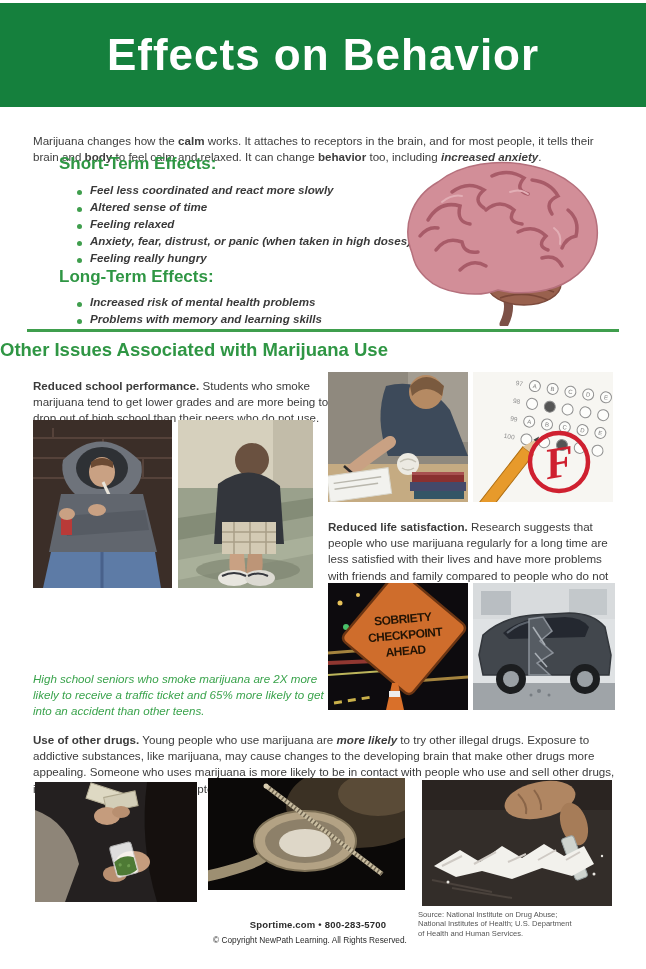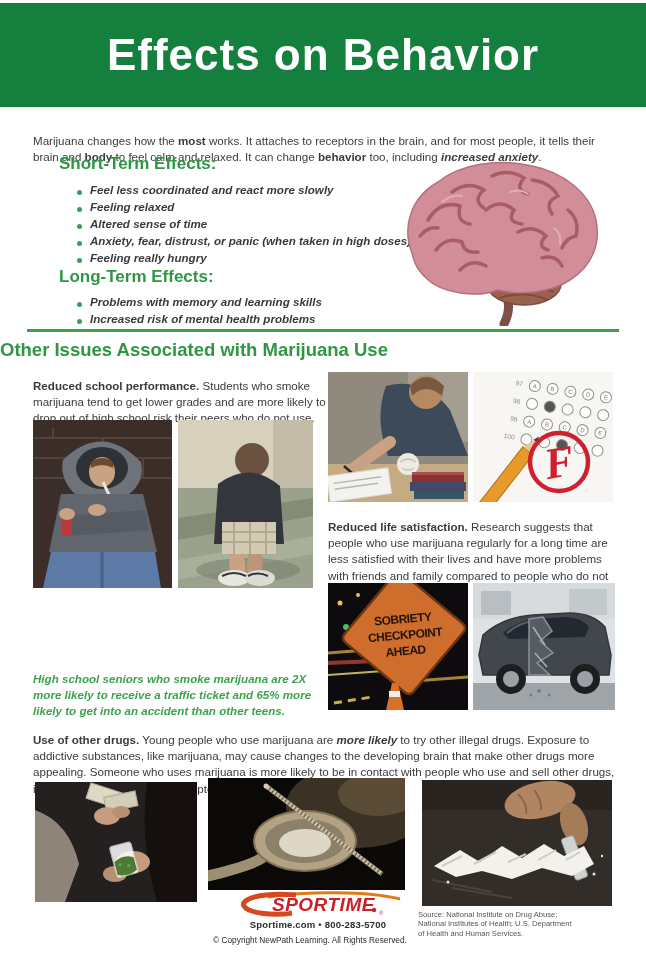--- a/index.html
+++ b/index.html
@@ -28,76 +28,76 @@
   .ph svg{display:block;}
 
   .divider{position:absolute;left:27px;top:329px;width:592px;height:3px;background:#3f9e4d;}
   #other-h{position:absolute;left:0;top:339px;width:646px;color:#2f9644;
            font-weight:bold;font-size:18.5px;margin:0;}
 
   .tblock{position:absolute;font-size:11.6px;line-height:16.4px;color:#3b3b3b;}
   #school{left:33px;top:366px;width:296px;}
   #life{left:328px;top:507px;width:290px;}
   #driving{left:33px;top:599px;width:297px;}
-  #callout{left:33px;top:659px;width:297px;color:#3aa34c;font-weight:bold;font-style:italic;}
+  #callout{left:33px;top:659px;width:297px;color:#3aa34c;font-weight:normal;font-style:italic;}
   #drugs{left:33px;top:720px;width:582px;}
   .lead{font-weight:bold;}
 
   .logo{position:absolute;left:238px;top:890px;}
   .contact{position:absolute;left:198px;top:919px;width:240px;text-align:center;
            font-size:9.5px;font-weight:bold;color:#2b2b2b;letter-spacing:.2px;}
   .copyright{position:absolute;left:150px;top:935px;width:320px;text-align:center;
              font-size:8.3px;color:#2b2b2b;}
   .source{position:absolute;left:418px;top:910px;width:204px;text-align:left;
           font-size:7.6px;line-height:9.4px;color:#555;}
 </style>
 </head>
 <body>
 
 <div class="page">
 
   <div class="banner">
     <h1>Effects on Behavior</h1>
   </div>
 
-  <p class="intro"><span>Marijuana changes how the </span><span class="b">most</span><span> works. It attaches to receptors in the brain, and for most people, it tells their brain and </span><span class="b">body</span><span> to feel calm and relaxed. It can change </span><span class="b">behavior</span><span> too, including </span><span class="b i">increased anxiety</span><span>.</span></p>
+  <p class="intro"><span>Marijuana changes how the </span><span class="b">calm</span><span> works. It attaches to receptors in the brain, and for most people, it tells their brain and </span><span class="b">body</span><span> to feel calm and relaxed. It can change </span><span class="b">behavior</span><span> too, including </span><span class="b i">increased anxiety</span><span>.</span></p>
 
   <h2 class="h-green" id="short-h">Short-Term Effects:</h2>
   <ul class="effects" id="short-list">
     <li class="fx-item">
         <span class="dot"></span>
         <span class="fx-text">Feel less coordinated and react more slowly</span>
       </li>
     <li class="fx-item">
         <span class="dot"></span>
+        <span class="fx-text">Altered sense of time</span>
+      </li>
+    <li class="fx-item">
+        <span class="dot"></span>
         <span class="fx-text">Feeling relaxed</span>
-      </li>
-    <li class="fx-item">
-        <span class="dot"></span>
-        <span class="fx-text">Altered sense of time</span>
       </li>
     <li class="fx-item">
         <span class="dot"></span>
         <span class="fx-text">Anxiety, fear, distrust, or panic (when taken in high doses)</span>
       </li>
     <li class="fx-item">
         <span class="dot"></span>
         <span class="fx-text">Feeling really hungry</span>
       </li>
   </ul>
 
   <h2 class="h-green" id="long-h">Long-Term Effects:</h2>
   <ul class="effects" id="long-list">
     <li class="fx-item">
         <span class="dot"></span>
+        <span class="fx-text">Increased risk of mental health problems</span>
+      </li>
+    <li class="fx-item">
+        <span class="dot"></span>
         <span class="fx-text">Problems with memory and learning skills</span>
-      </li>
-    <li class="fx-item">
-        <span class="dot"></span>
-        <span class="fx-text">Increased risk of mental health problems</span>
       </li>
   </ul>
 
   <div class="ph" style="left:394px;top:158px">
     <svg width="212" height="168" viewBox="0 0 212 168">
       <path d="M112,136 Q118,150 110,166" stroke="#7d5147" stroke-width="9" fill="none" stroke-linecap="round"></path>
       <ellipse cx="130" cy="126" rx="37" ry="21" fill="#99614e" stroke="#7c4a3c" stroke-width="1.5"></ellipse>
       <path d="M100,116 Q130,106 160,118 M98,124 Q130,114 162,126 M100,132 Q130,122 160,134 M106,140 Q130,132 154,142" stroke="#7a4738" stroke-width="1.8" fill="none"></path>
       <path d="M18,95 C8,70 16,40 44,24 C66,6 104,0 138,8 C168,14 196,34 202,62 C207,86 198,108 176,122 C158,134 128,138 104,132 C84,140 48,136 32,120 C22,110 20,104 18,95 Z" fill="#d28e98" stroke="#b5707c" stroke-width="1.5"></path>
       <g stroke="#a85b68" stroke-width="3.5" fill="none" stroke-linecap="round">
@@ -118,21 +118,21 @@
           <path d="M116,34 q10,-4 18,2"></path>
           <path d="M160,70 q8,6 6,16"></path>
       </g>
     </svg>
   </div>
 
   <div class="divider"></div>
   <h2 id="other-h">Other Issues Associated with Marijuana Use</h2>
 
   <p class="tblock" id="school">
-    <span class="lead">Reduced school performance.</span><span> Students who smoke marijuana tend to get lower grades and are more likely to drop out of high school risk their peers who do not use.</span>
+    <span class="lead">Reduced school performance.</span><span> Students who smoke marijuana tend to get lower grades and are more being to drop out of high school than their peers who do not use.</span>
   </p>
 
   <div class="ph" style="left:33px;top:420px">
     <svg width="139" height="168" viewBox="0 0 139 168">
       <rect width="139" height="168" fill="#3b2e28"></rect>
       <g stroke="#55423a" stroke-width="2">
         <line x1="0" y1="18" x2="139" y2="18"></line>
           <line x1="0" y1="38" x2="139" y2="38"></line>
         <line x1="0" y1="58" x2="139" y2="58"></line>
           <line x1="20" y1="8" x2="20" y2="18"></line>
@@ -357,29 +357,20 @@
           <rect x="146" y="56" width="13" height="44" rx="3" fill="#cfd4cf" stroke="#99a3a3"></rect>
         </g>
       <path d="M12,86 L38,70 L58,82 L80,66 L100,78 L122,64 L142,76 L162,66 L172,84 L150,96 L120,88 L90,99 L60,91 L34,97 Z" fill="#f2f1ec"></path>
       <path d="M20,86 L40,76 M52,84 L74,72 M86,82 L104,74 M116,80 L134,70 M144,80 L158,72" stroke="#cfcac4" stroke-width="2"></path>
       <circle cx="26" cy="102" r="1.5" fill="#e8e6e0"></circle>
         <circle cx="172" cy="94" r="1.5" fill="#e8e6e0"></circle>
         <circle cx="180" cy="76" r="1.2" fill="#e8e6e0"></circle>
     </svg>
   </div>
 
-  <div class="logo">
-    <svg width="170" height="28" viewBox="0 0 170 28">
-      <path d="M30,7 C70,1 130,1 162,9" stroke="#e07b1c" stroke-width="3" fill="none"></path>
-      <path d="M58,5 C20,2 2,10 6,16 C10,23 34,26 54,23" stroke="#d8481f" stroke-width="5" fill="none"></path>
-      <text x="34" y="21" font-family="Liberation Sans, sans-serif" font-style="italic" font-weight="bold" font-size="19" fill="#cc2026" stroke="#ffffff" stroke-width="0.8" paint-order="stroke" letter-spacing="0.5">SPORTIME</text>
-      <circle cx="136" cy="20" r="2.2" fill="#cc2026"></circle>
-      <text x="141" y="25" font-size="6" fill="#b33327">®</text>
-    </svg>
-  </div>
   <div class="contact">Sportime.com  •  800-283-5700</div>
   <div class="copyright">© Copyright NewPath Learning. All Rights Reserved.</div>
   <div class="source">
     <div>Source: National Institute on Drug Abuse;</div>
     <div>National Institutes of Health; U.S. Department</div>
     <div>of Health and Human Services.</div>
   </div>
 
 </div>
 

